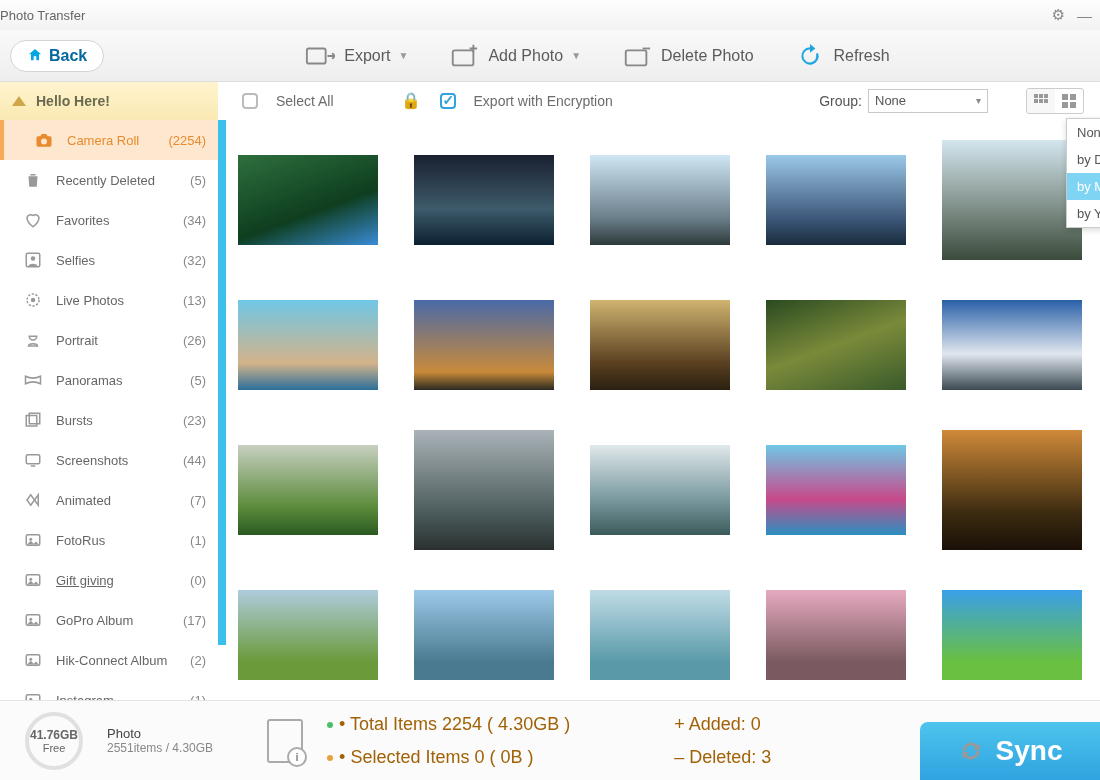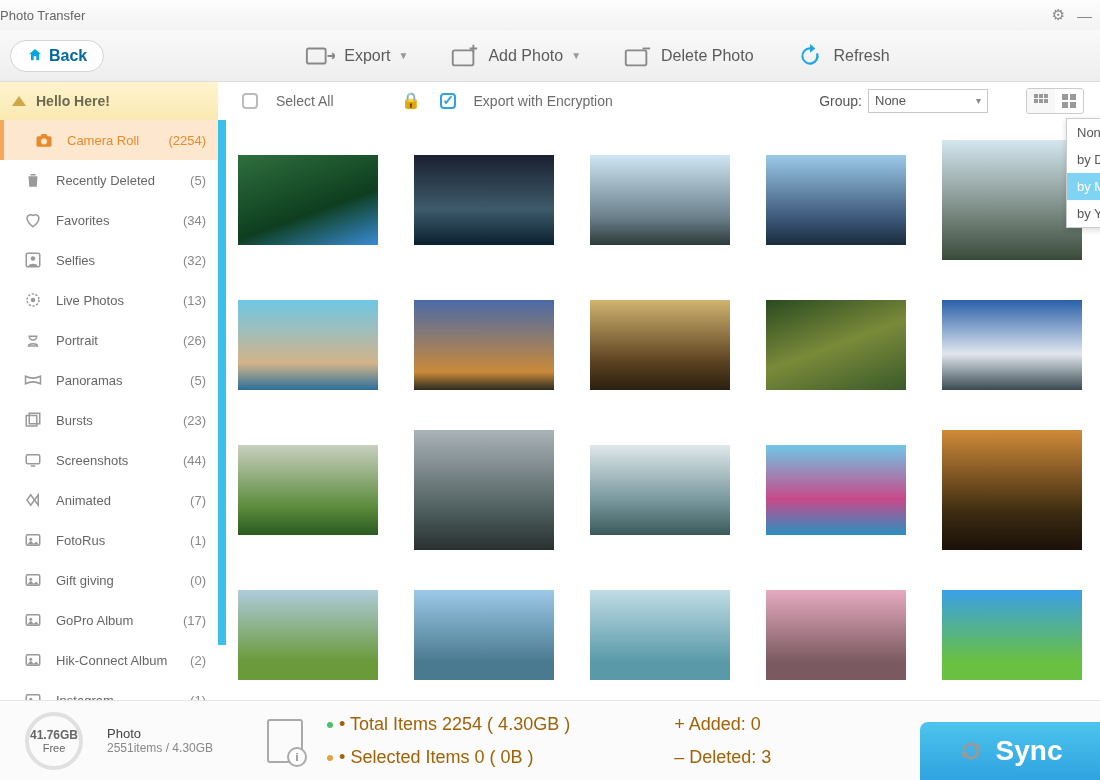--- a/index.html
+++ b/index.html
@@ -25,21 +25,21 @@
   .sidebar{width:218px;display:flex;flex-direction:column}
   .hello{height:38px;background:linear-gradient(#fff4cf,#fae9b2);display:flex;align-items:center;gap:10px;padding:0 12px;font-weight:bold;color:#6a6a50;font-size:14px}
   .hello .tri{width:0;height:0;border-left:7px solid transparent;border-right:7px solid transparent;border-bottom:10px solid #cfa64a}
   .albums{flex:1;overflow-y:auto}
   .album-item{display:flex;align-items:center;height:40px;padding:0 12px 0 24px;gap:14px;color:#666;font-size:13px;cursor:pointer}
   .album-item.active{background:#fde8cf;border-left:4px solid #f7a95a;padding-left:31px}
   .album-item.active .aname,.album-item.active .acount,.album-item.active svg{color:#e88a2d;fill:#e88a2d}
   .album-item .aicon{width:18px;height:18px;display:flex;align-items:center;justify-content:center;flex-shrink:0}
   .album-item .aname{flex:1;white-space:nowrap;overflow:hidden;text-overflow:ellipsis}
   .album-item .acount{color:#888;font-size:13px}
-  .album-item.under .aname{}
+  .album-item.under .aname{text-decoration:underline}
 
   
   .accent-strip{width:8px;background:#3ac0ea;margin-top:38px;margin-bottom:55px}
 
   
   .main{flex:1;display:flex;flex-direction:column;position:relative}
   .optbar{height:38px;display:flex;align-items:center;padding:0 16px;gap:18px;border-bottom:1px solid rgba(0,0,0,0)}
   .chk{width:16px;height:16px;border:2px solid #bbb;border-radius:4px;display:inline-block;position:relative;cursor:pointer}
   .chk.on{border-color:#2ea3e0}
   .chk.on::after{content:"✓";position:absolute;top:-3px;left:1px;color:#2ea3e0;font-size:14px;font-weight:bold}

